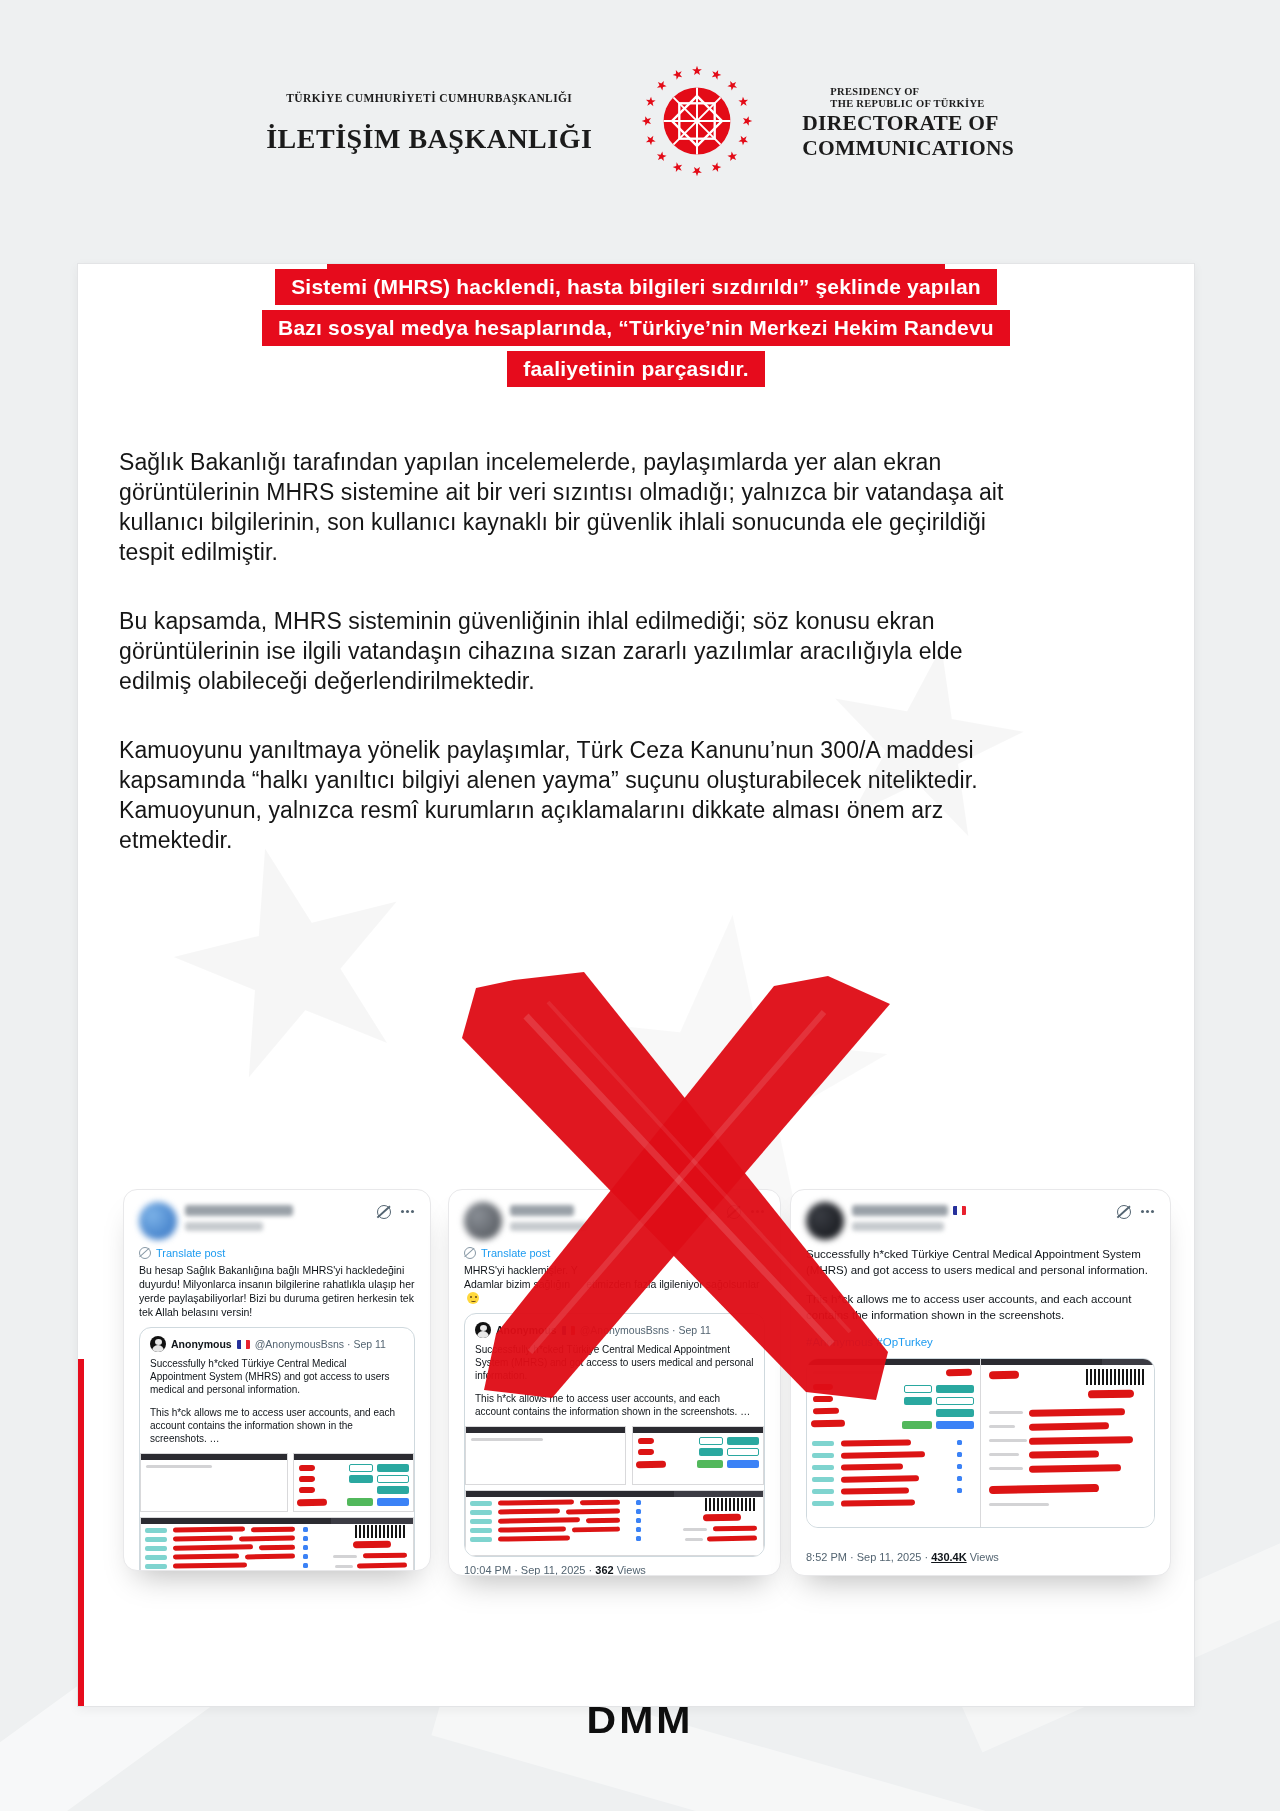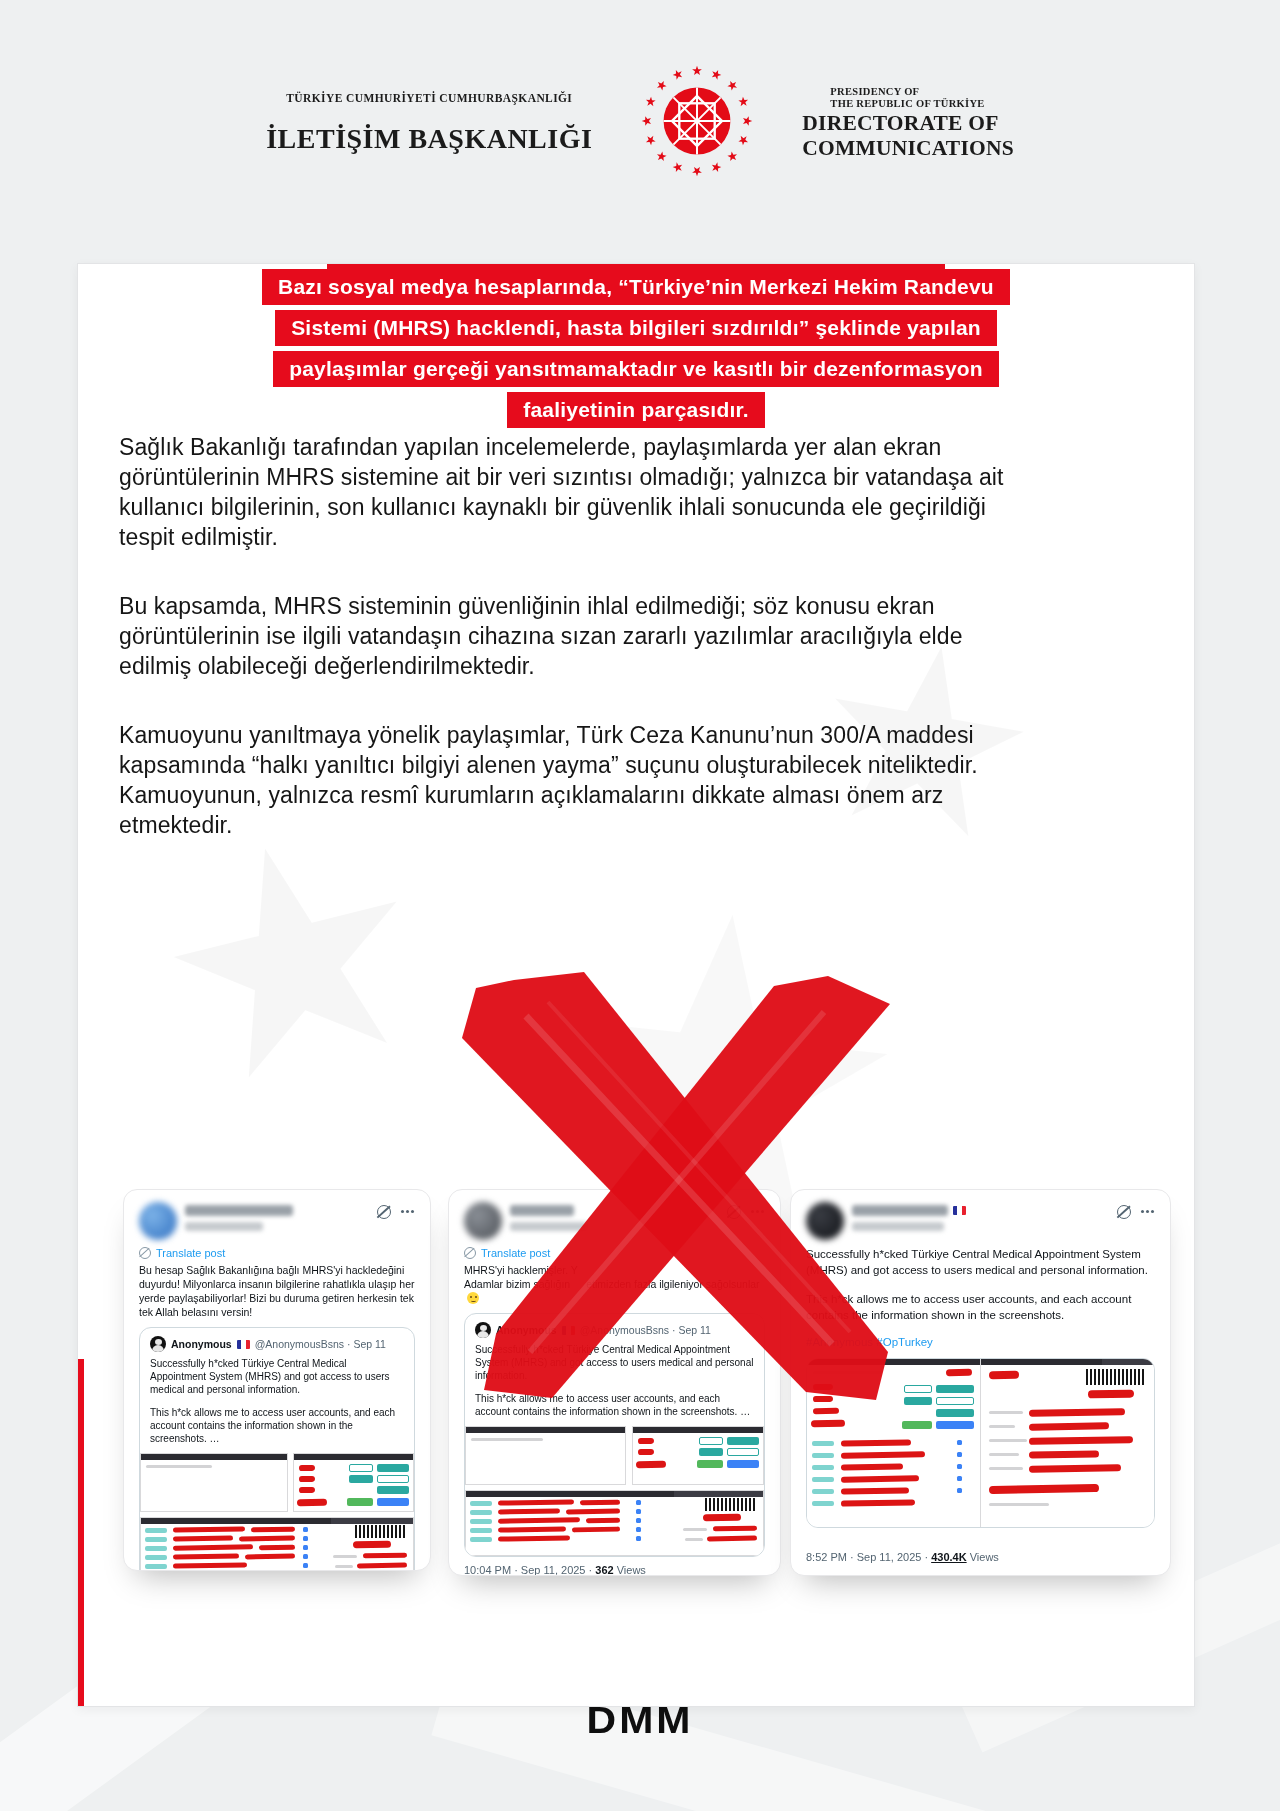--- a/index.html
+++ b/index.html
@@ -35,21 +35,21 @@
   .wm.w2{left:80px;top:520px;font-size:300px;transform:rotate(-14deg);}
   .wm.w3{left:440px;top:560px;font-size:440px;transform:rotate(6deg);opacity:.022;}
 
   
   .headline{position:absolute;top:5px;left:0;right:0;display:flex;flex-direction:column;
             align-items:center;gap:5px;z-index:2;}
   .hl{background:#e60b1c;color:#fff;font-weight:bold;font-size:21px;line-height:21px;
       padding:7px 16px 8px;letter-spacing:.2px;}
 
   
-  .paras{position:absolute;top:168px;left:41px;width:905px;z-index:2;}
+  .paras{position:absolute;top:183px;left:41px;width:905px;z-index:2;}
   .bp{font-size:23px;line-height:30px;margin:0 0 39px 0;color:#161616;letter-spacing:.1px;}
 
   
   .tweets{position:absolute;left:0;top:925px;width:100%;height:400px;z-index:2;}
   .tweet{position:absolute;top:0;background:#fff;border:1px solid #e8e8ea;border-radius:14px;
          box-shadow:0 18px 30px -14px rgba(0,0,0,.28);padding:12px 15px;box-sizing:border-box;
          display:flex;flex-direction:column;overflow:hidden;}
   .tweet.t1{left:45px;width:308px;height:382px;}
   .tweet.t2{left:370px;width:333px;height:387px;}
   .tweet.t3{left:712px;width:381px;height:387px;}
@@ -185,23 +185,22 @@
   </div>
 
   <div class="card">
     <div class="topbar"></div>
     <div class="accent-left"></div>
     <div class="wm w1"></div>
     <div class="wm w2"></div>
     <div class="wm w3"></div>
 
     <div class="headline">
+      <div class="hl">Sistemi (MHRS) hacklendi, hasta bilgileri sızdırıldı” şeklinde yapılan</div>
       <div class="hl">Bazı sosyal medya hesaplarında, “Türkiye’nin Merkezi Hekim Randevu</div>
-      <div class="hl">Sistemi (MHRS) hacklendi, hasta bilgileri sızdırıldı” şeklinde yapılan</div>
-      <div class="hl">paylaşımlar gerçeği yansıtmamaktadır ve kasıtlı bir dezenformasyon</div>
       <div class="hl">faaliyetinin parçasıdır.</div>
     </div>
 
     <div class="paras">
       <p class="bp">Sağlık Bakanlığı tarafından yapılan incelemelerde, paylaşımlarda yer alan ekran görüntülerinin MHRS sistemine ait bir veri sızıntısı olmadığı; yalnızca bir vatandaşa ait kullanıcı bilgilerinin, son kullanıcı kaynaklı bir güvenlik ihlali sonucunda ele geçirildiği tespit edilmiştir.</p>
       <p class="bp">Bu kapsamda, MHRS sisteminin güvenliğinin ihlal edilmediği; söz konusu ekran görüntülerinin ise ilgili vatandaşın cihazına sızan zararlı yazılımlar aracılığıyla elde edilmiş olabileceği değerlendirilmektedir.</p>
       <p class="bp">Kamuoyunu yanıltmaya yönelik paylaşımlar, Türk Ceza Kanunu’nun 300/A maddesi kapsamında “halkı yanıltıcı bilgiyi alenen yayma” suçunu oluşturabilecek niteliktedir. Kamuoyunun, yalnızca resmî kurumların açıklamalarını dikkate alması önem arz etmektedir.</p>
     </div>
 
     <div class="tweets">

